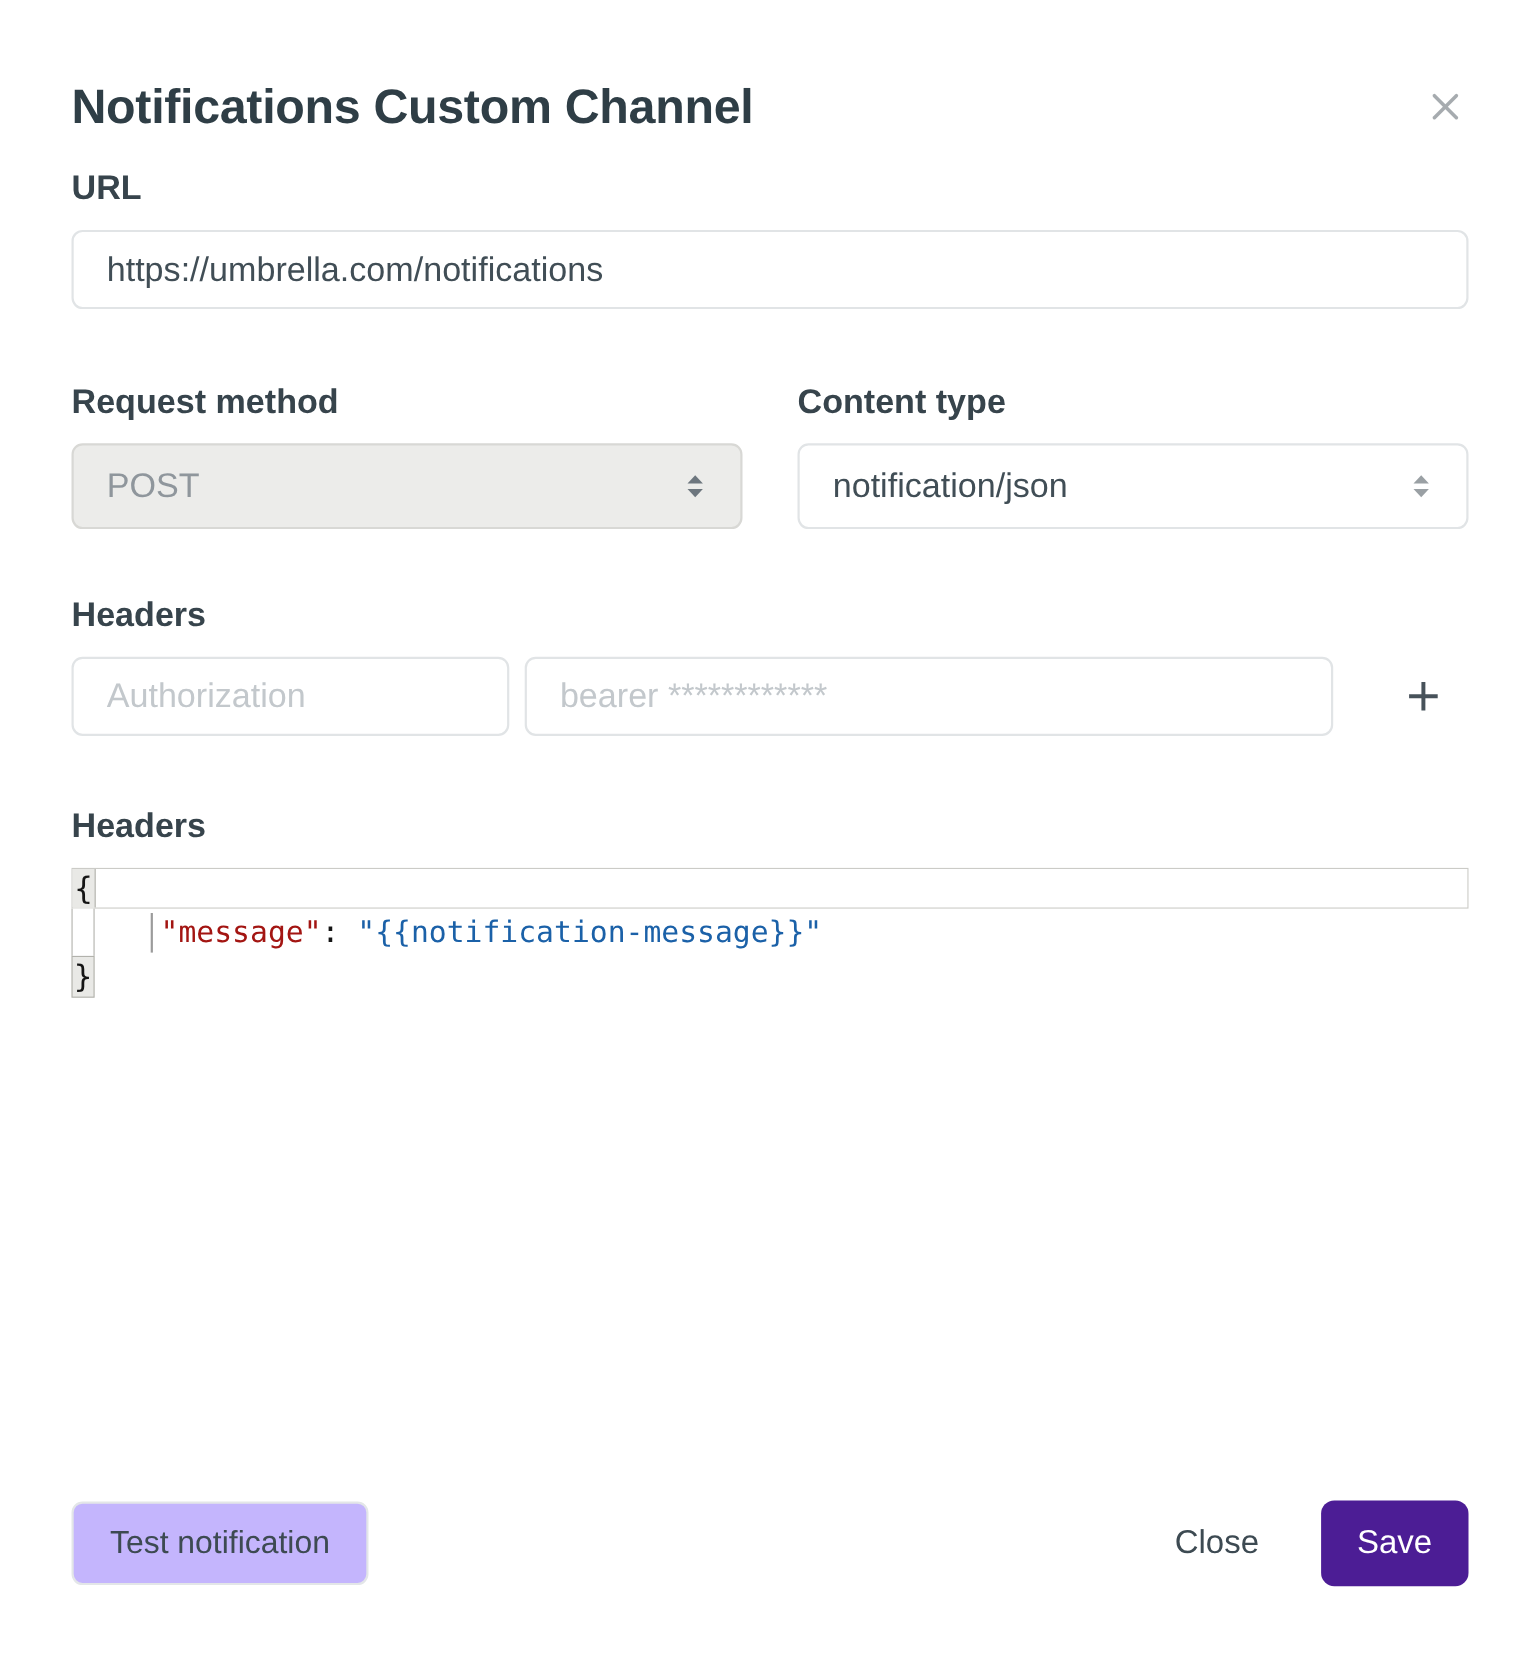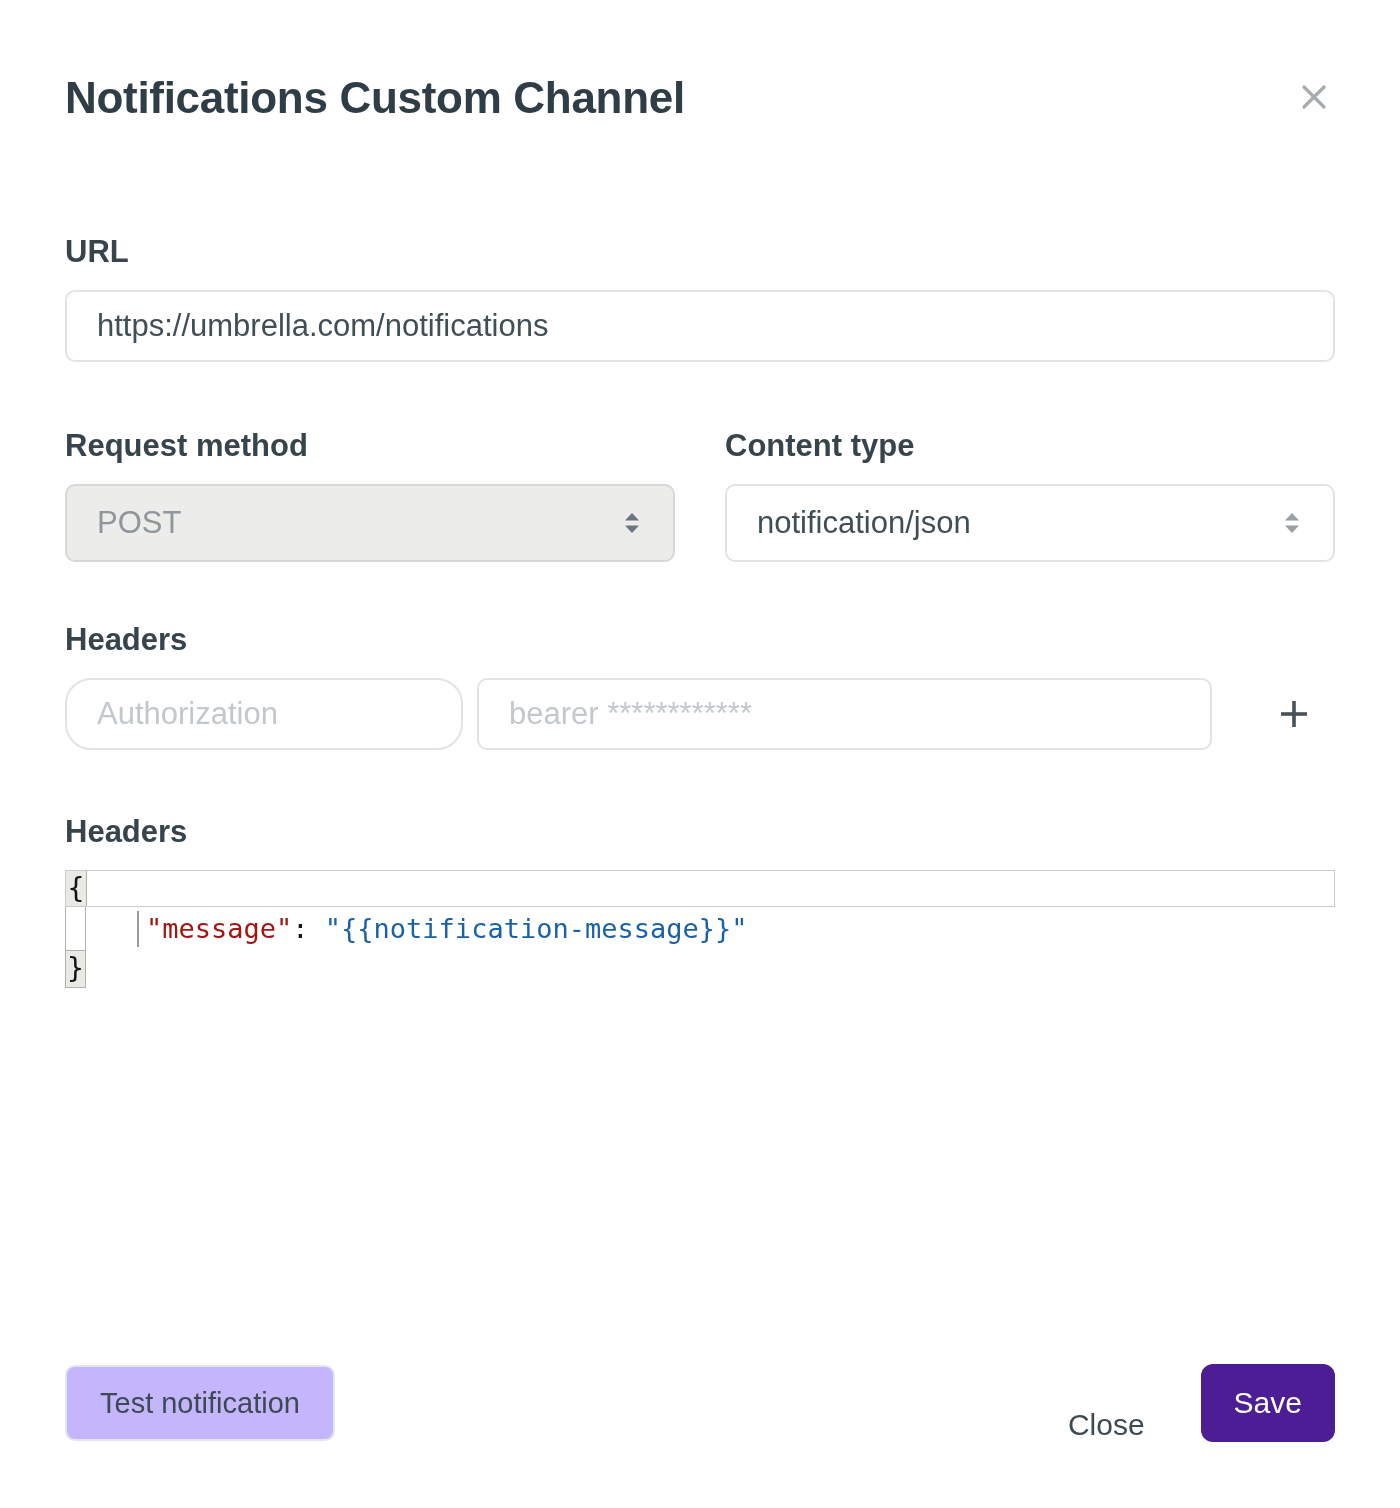--- a/index.html
+++ b/index.html
@@ -13,21 +13,21 @@
     overflow: hidden;
   }
   .modal { position: absolute; inset: 0; padding: 0 65px; }
 
   
   .header { display: flex; justify-content: space-between; align-items: flex-start; margin-top: 74px; }
   .title { font-size: 44px; line-height: 48px; font-weight: 700; color: #2f3e46; margin: 0; letter-spacing: -0.3px; }
   .close-btn { background: none; border: none; padding: 0; margin-top: 2px; cursor: pointer; }
 
   
-  .section-url { margin-top: 112px; }
+  .section-url { margin-top: 31px; }
   .section-headers { margin-top: 60px; }
   .section-payload { margin-top: 64px; }
   .field-label { display: block; font-size: 31px; line-height: 36px; font-weight: 700; color: #37444c; margin-bottom: 20px; }
 
   .text-input {
     height: 72px; width: 100%;
     border: 2px solid #e1e4e6; border-radius: 10px;
     padding: 0 30px; font-size: 31px; color: #414e56;
     font-family: "Liberation Sans", sans-serif;
     background: #fff; outline: none;
@@ -40,21 +40,21 @@
     height: 78px; border: 2px solid #e1e4e6; border-radius: 10px;
     display: flex; align-items: center; justify-content: space-between;
     padding: 0 30px; font-size: 31px; color: #414e56; background: #fff; cursor: pointer;
   }
   .select.disabled { background: #ececea; border-color: #d8d8d5; color: #8f969c; }
   .arrows-dark path { fill: #6d767e; }
   .arrows-light path { fill: #9aa0a4; }
 
   
   .headers-row { display: flex; align-items: center; }
-  .header-key { width: 398px; flex: none; border-radius: 26px; }
+  .header-key { width: 398px; flex: none; }
   .header-value { width: 735px; flex: none; margin-left: 14px; }
   .add-btn { margin-left: auto; margin-right: 25px; background: none; border: none; padding: 0; cursor: pointer; display: flex; }
 
   
   .code-editor { font-family: "DejaVu Sans Mono", monospace; font-size: 27px; color: #141414; }
   .code-row1 { display: flex; align-items: stretch; height: 37px; border: 1px solid #cbcbc7; }
   .brace-cell {
     width: 21px; flex: none; display: flex; align-items: center; justify-content: center;
     background: #e9e9e6; border-right: 1px solid #b2b2ac; font-size: 28px; line-height: 1;
   }
@@ -68,21 +68,21 @@
   .code-row3 { display: flex; align-items: stretch; height: 38px; }
   .code-row3 .brace-cell { border: 1px solid #b2b2ac; }
 
   
   .footer { position: absolute; left: 65px; right: 65px; bottom: 66px; display: flex; align-items: center; }
   .test-btn {
     height: 76px; padding: 0 33px; border: 2px solid #e3e6e8; border-radius: 10px;
     background: #c4b5fd; font-size: 29px; color: #3d4a52;
     font-family: "Liberation Sans", sans-serif; cursor: pointer;
   }
-  .right-group { margin-left: auto; display: flex; align-items: flex-end; }
+  .right-group { margin-left: auto; display: flex; align-items: center; }
   .close-text-btn {
     background: none; border: none; padding: 0; margin-right: 56px;
     font-size: 30px; color: #3d4a52; font-family: "Liberation Sans", sans-serif; cursor: pointer;
   }
   .save-btn {
     height: 78px; padding: 0 33px; border: none; border-radius: 12px;
     font-size: 30px; color: #ffffff; font-family: "Liberation Sans", sans-serif; cursor: pointer;
   }
 </style>
 </head>

